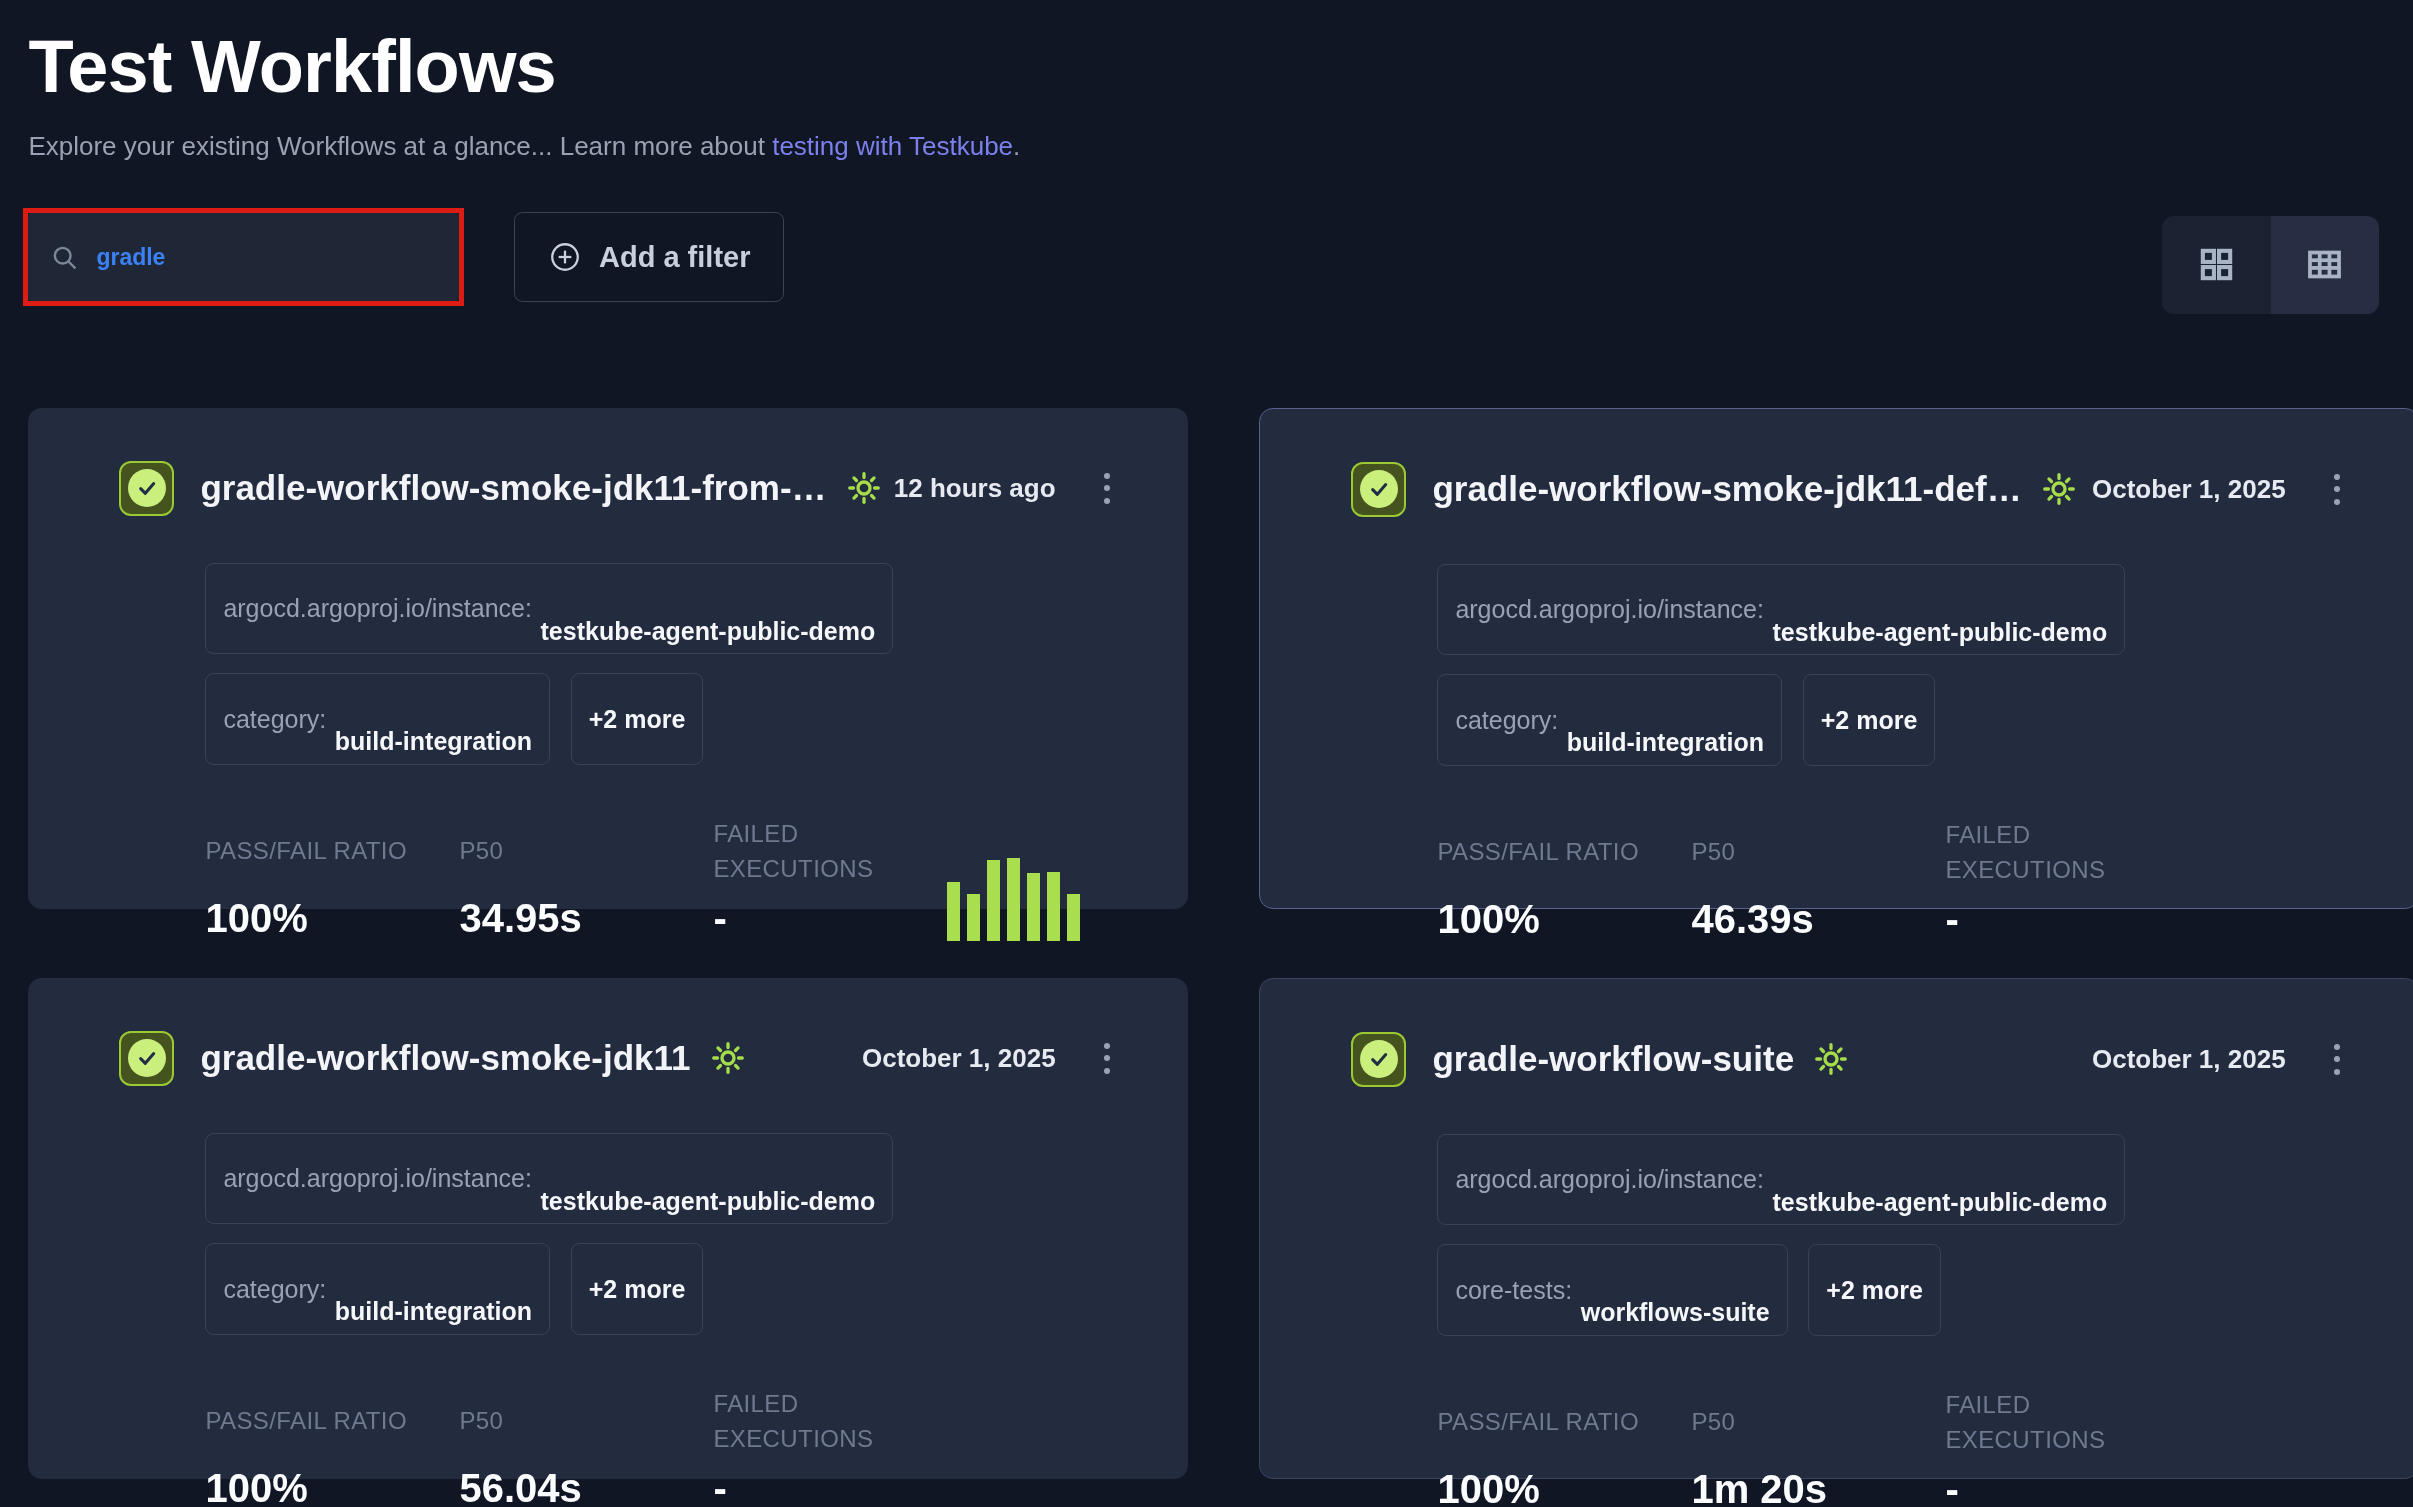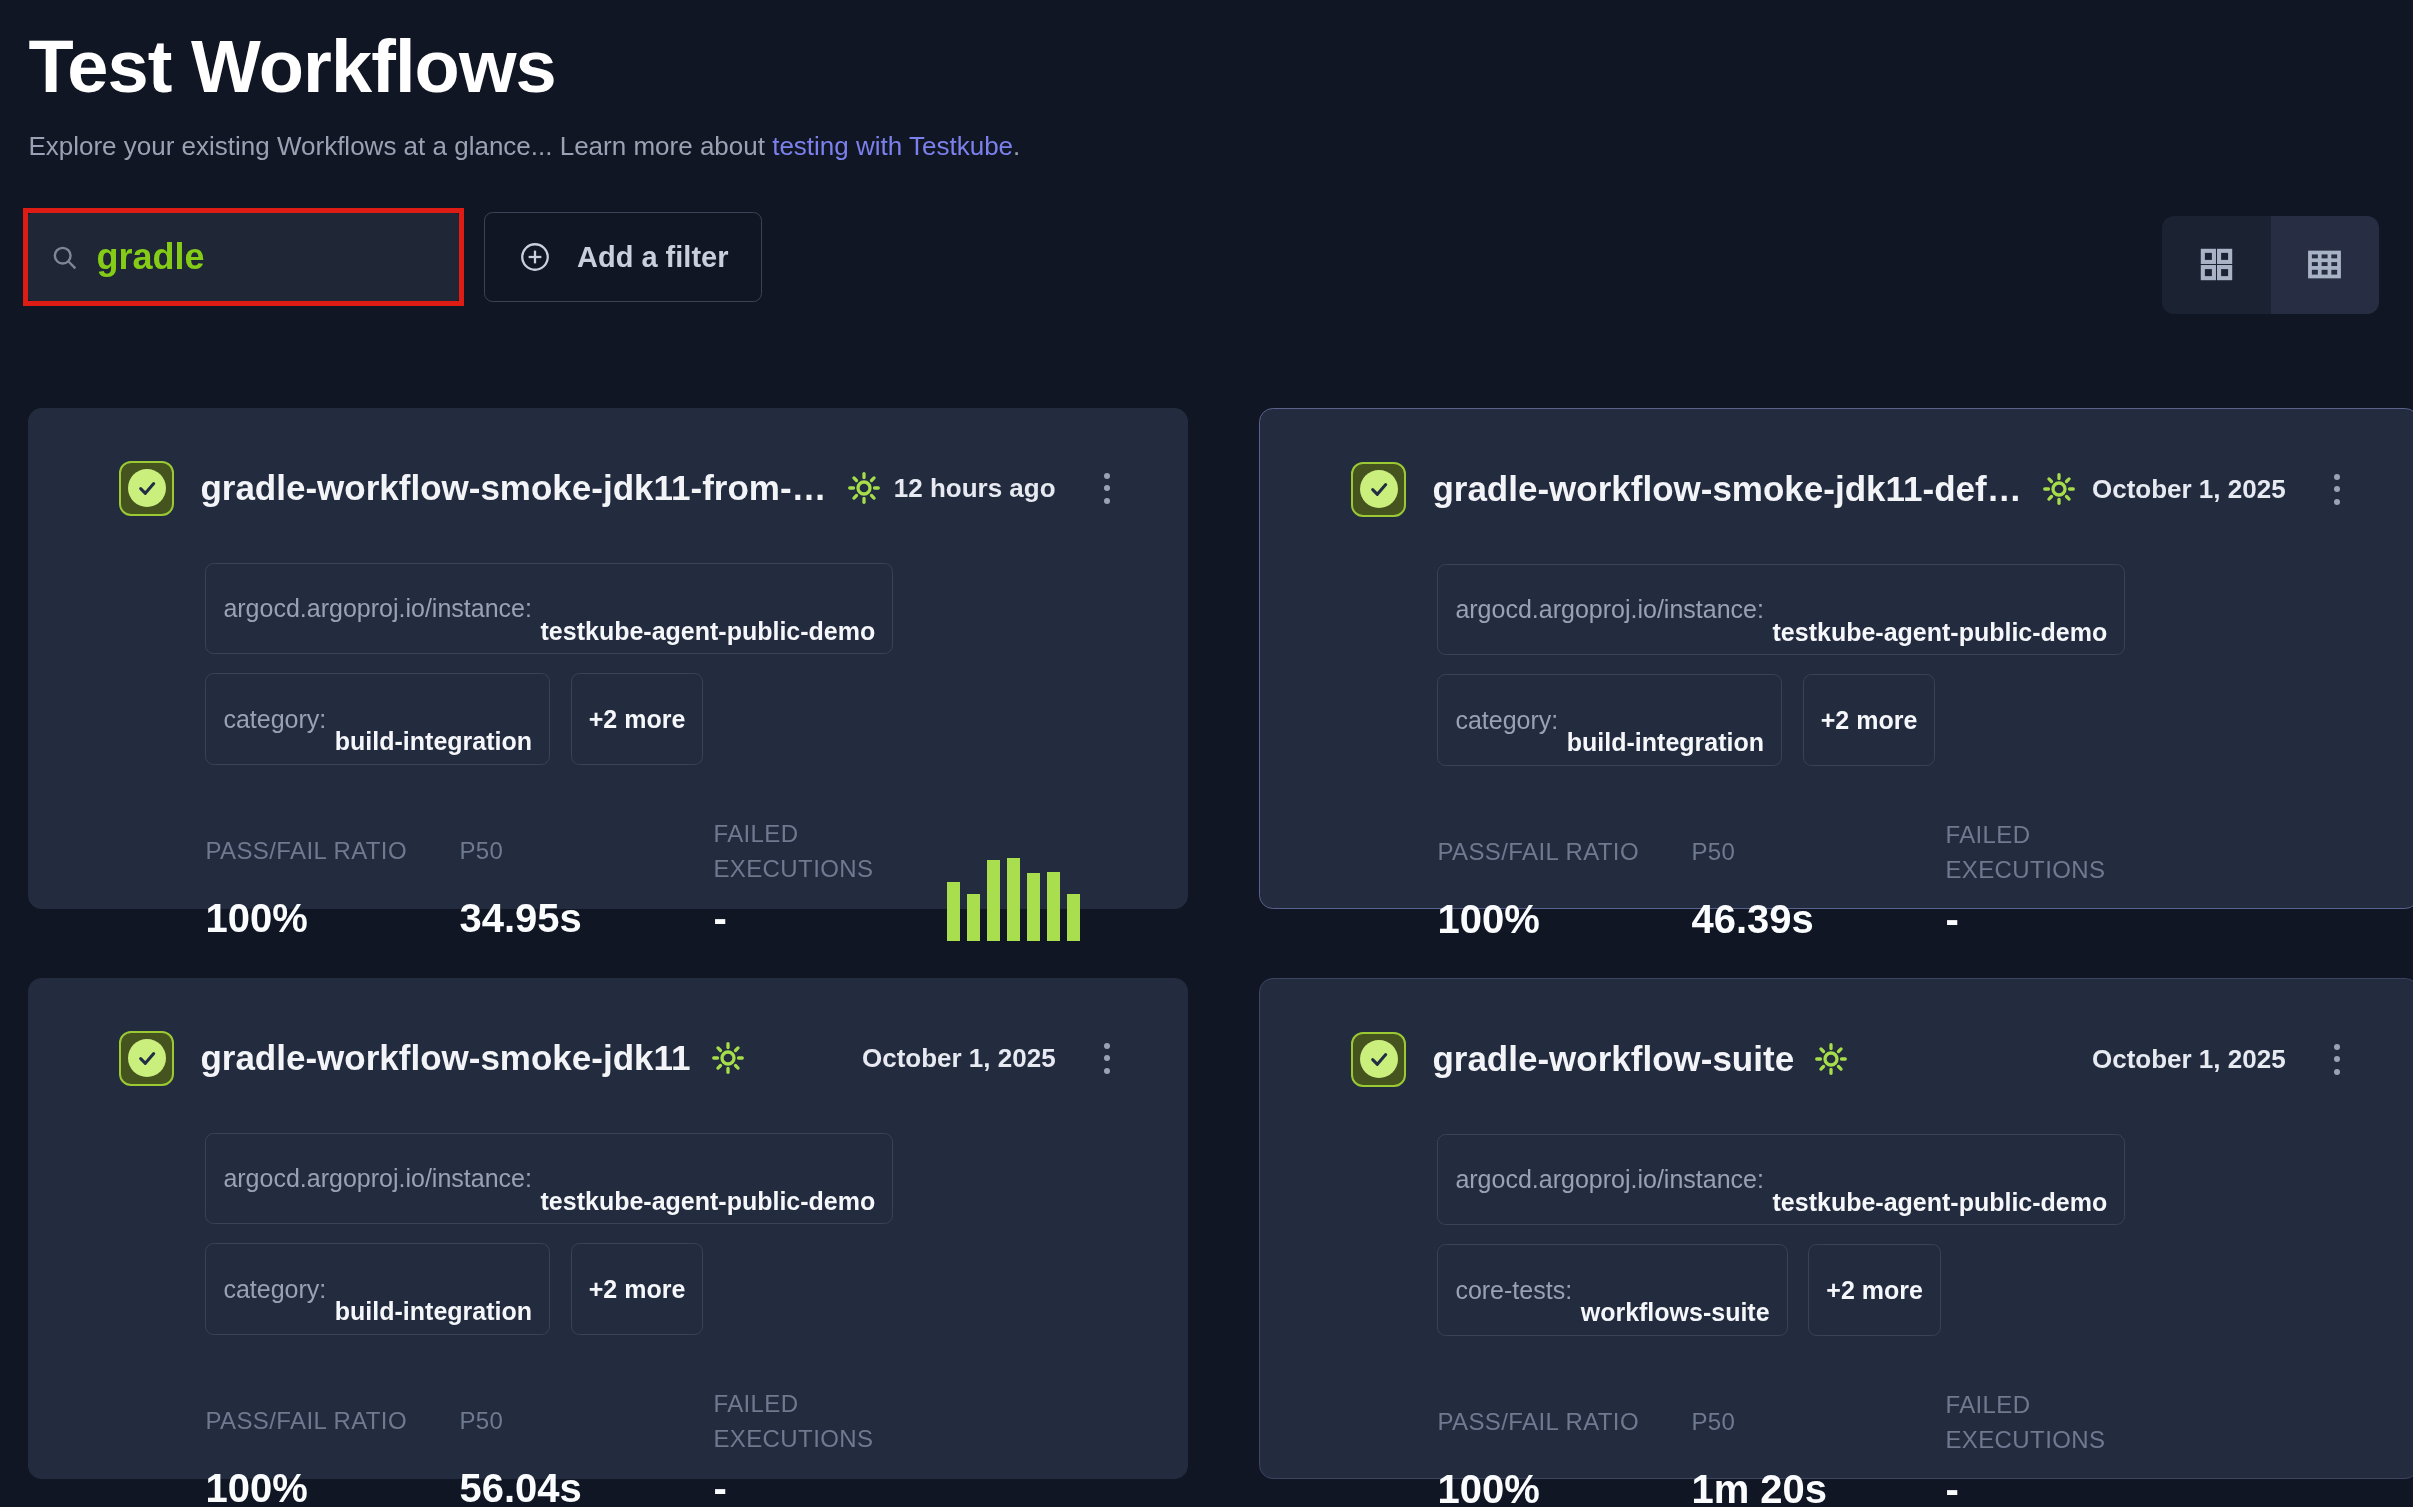--- a/index.html
+++ b/index.html
@@ -48,29 +48,29 @@
   .annotation{border:5.2px solid var(--red);}
   .search-box{
     width:431px;height:88px;
     background:#1f2737;
     border-radius:3.4px;
     display:flex;align-items:center;
     padding-left:22.4px;gap:17px;
   }
   .search-box input{
     background:transparent;border:none;outline:none;
-    color:#84cc16;font-size:36px;font-weight:600;
+    color:#3b82f6;font-size:23px;font-weight:600;
     font-family:"Liberation Sans","DejaVu Sans",sans-serif;
     width:345px;
   }
   .btn-filter{
-    margin-left:20px;
+    margin-left:50px;
     height:90px;
     padding:0 33px;
-    display:flex;align-items:center;gap:25px;
+    display:flex;align-items:center;gap:17px;
     background:transparent;
     border:1.7px solid #3b4357;border-radius:8.6px;
     color:#c9d0dc;font-size:29px;font-weight:700;
     cursor:pointer;
     font-family:"Liberation Sans","DejaVu Sans",sans-serif;
   }
   .save-view-wrap{
     margin-left:12px;
     width:201px;height:97px;
     display:flex;align-items:center;justify-content:center;

